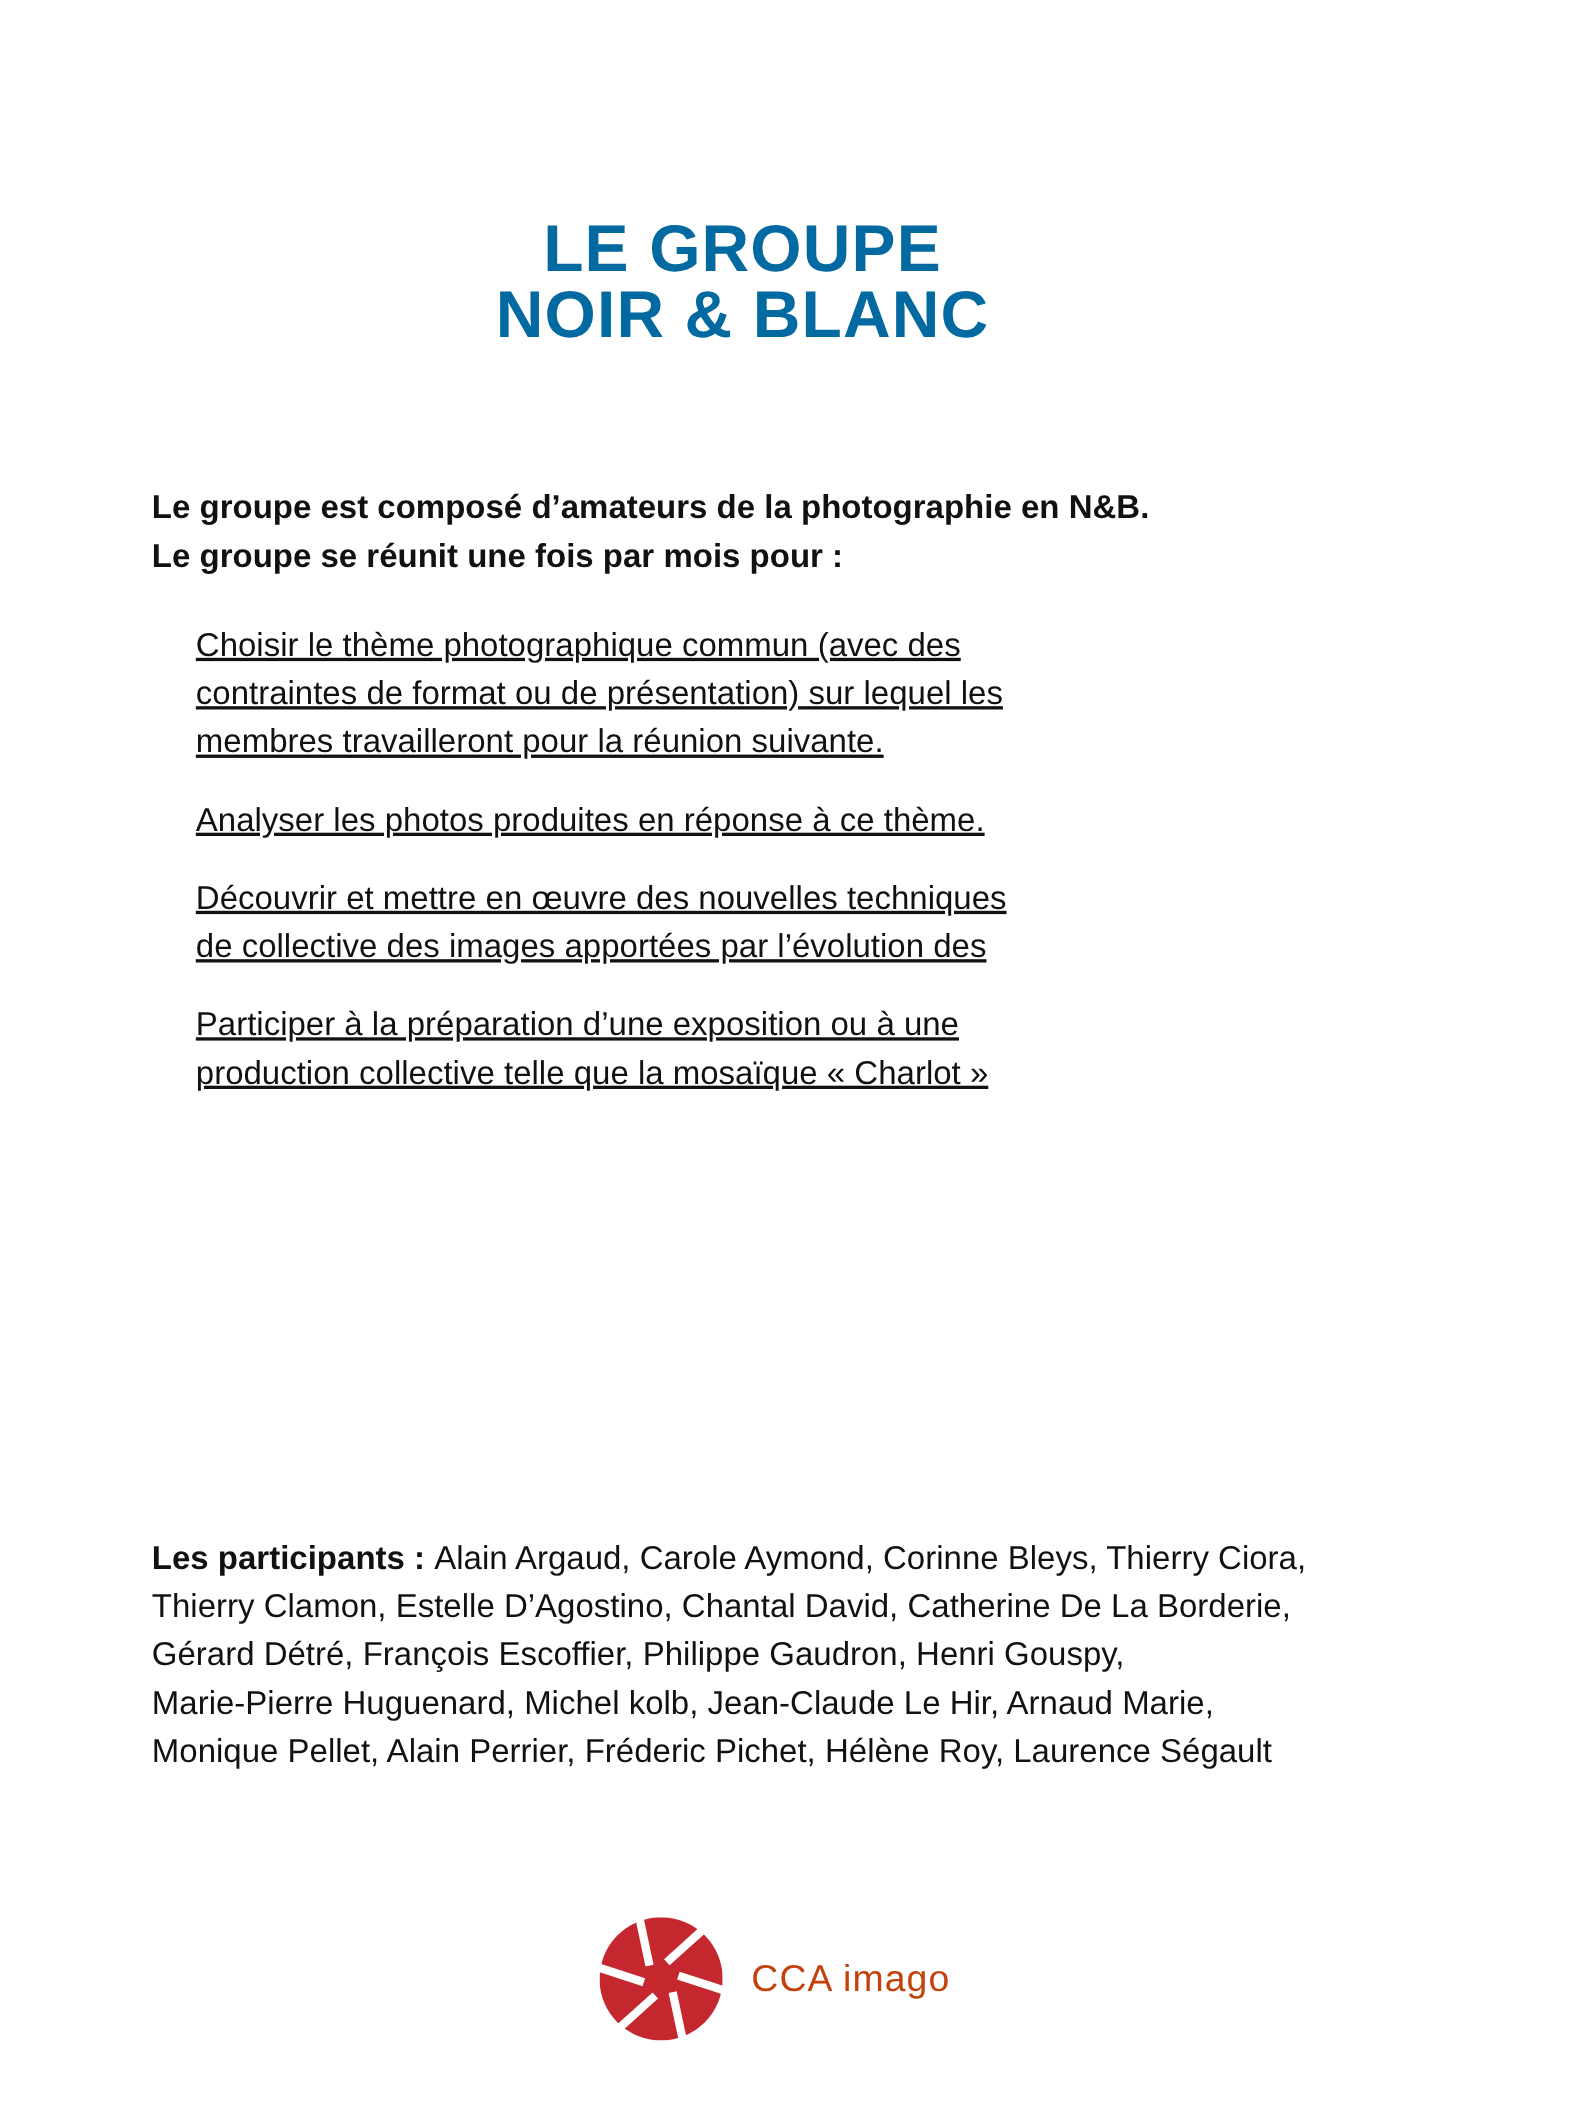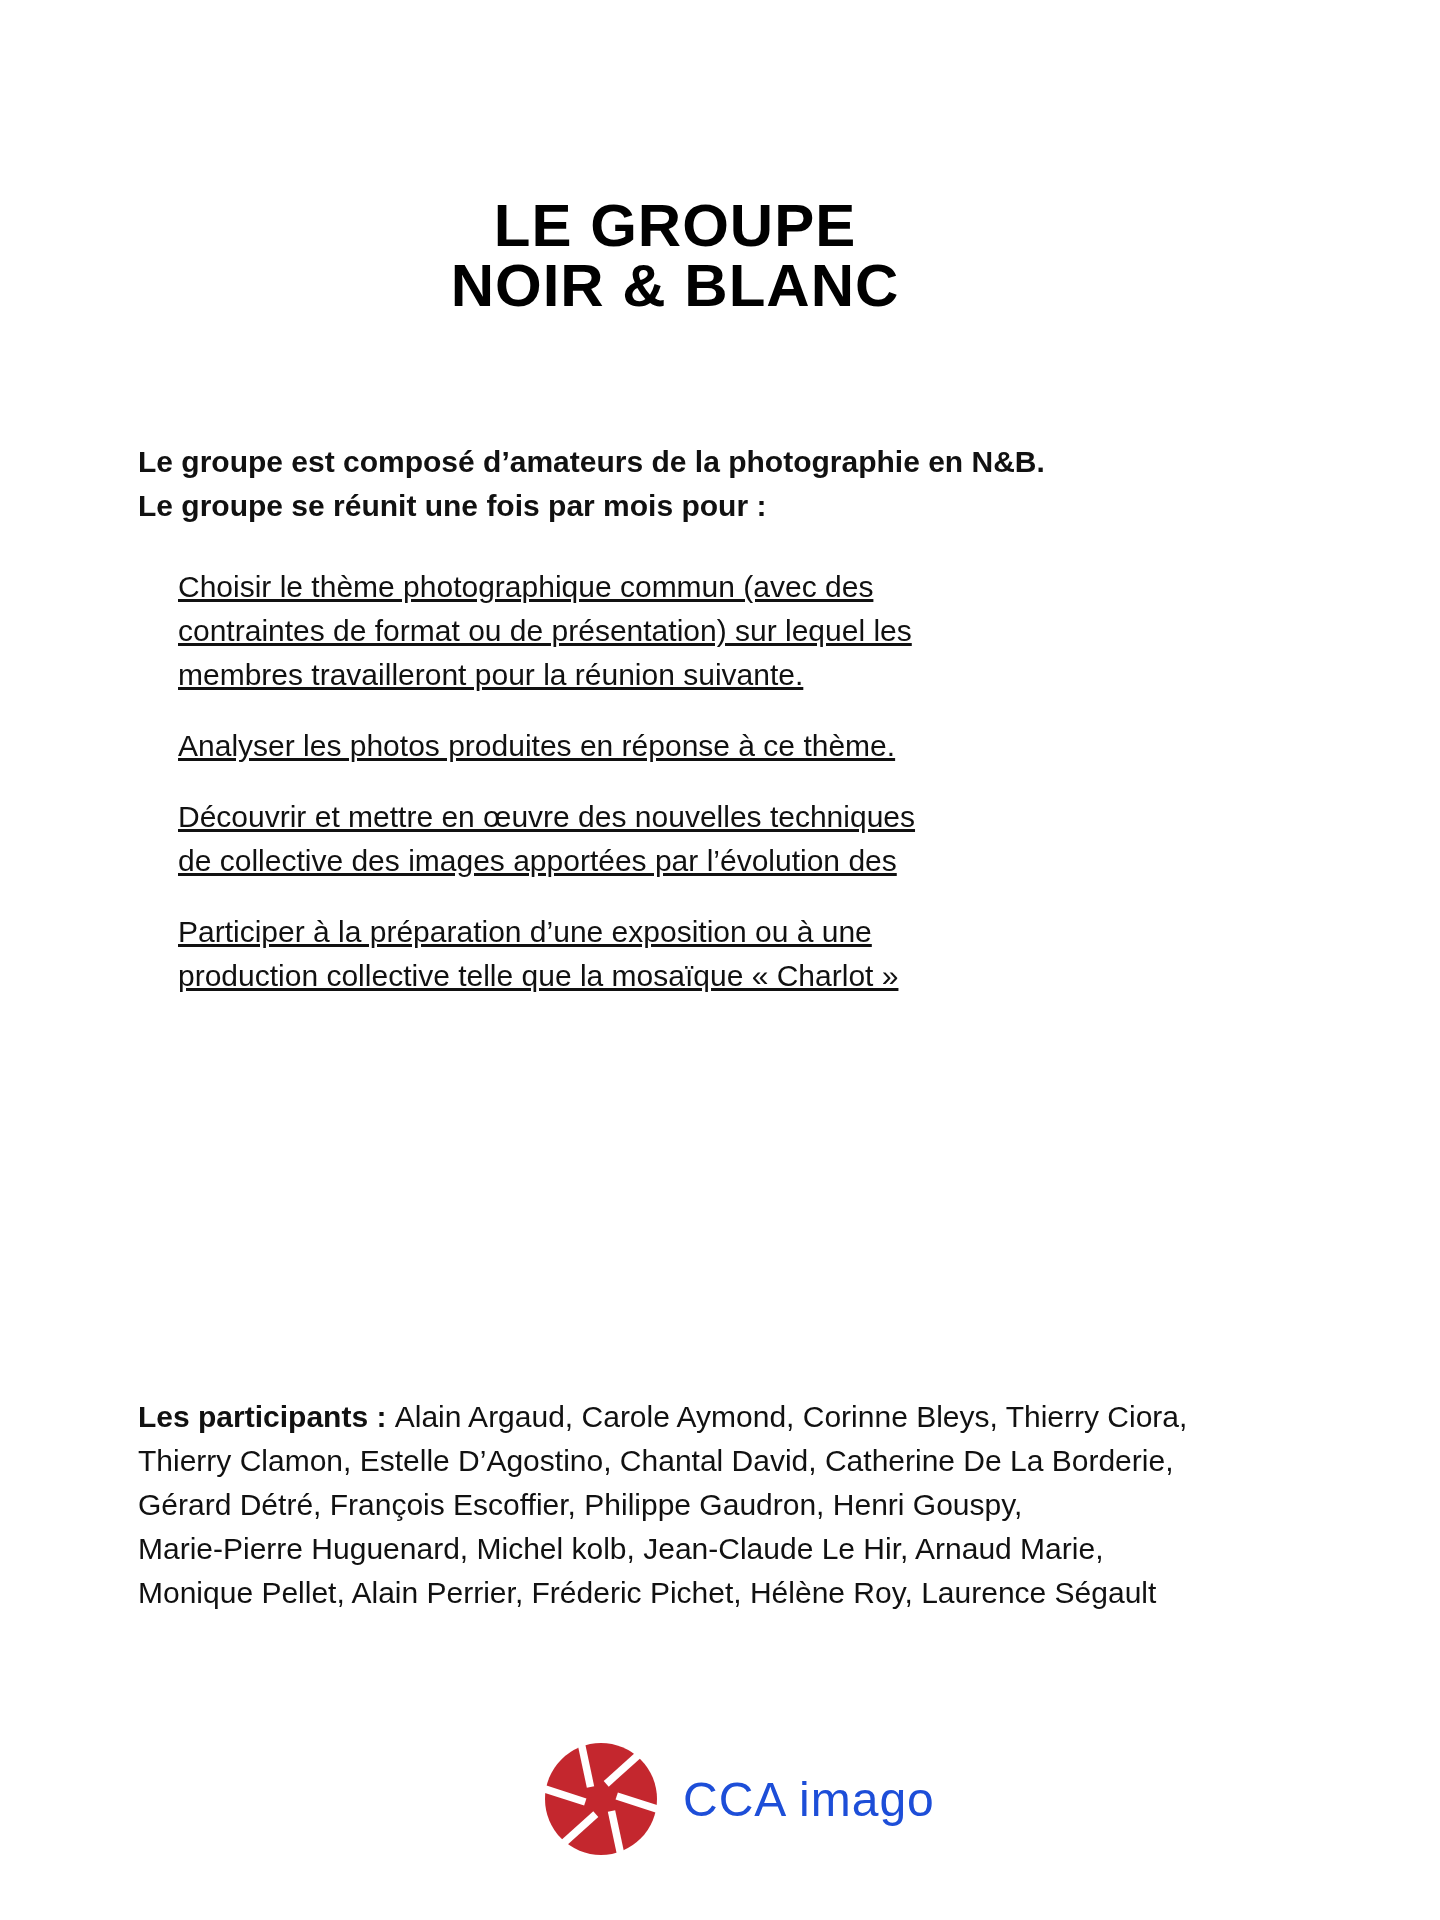--- a/index.html
+++ b/index.html
@@ -20,21 +20,21 @@
   .title-block {
     position: absolute;
     top: 196px;
     left: 0;
     width: 1350px;
     text-align: center;
     font-weight: 800;
     font-size: 60px;
     line-height: 60px;
     letter-spacing: 1px;
-    color: #000000;
+    color: #0369a1;
   }
   .title-line { white-space: nowrap; }
 
   .intro-block {
     position: absolute;
     left: 138px;
     top: 440px;
     font-size: 30px;
     line-height: 44px;
     font-weight: bold;
@@ -69,23 +69,23 @@
     display: flex;
     align-items: center;
     gap: 26px;
   }
   .logo-icon {
     width: 112px;
     height: 112px;
     flex: 0 0 auto;
   }
   .logo-text {
-    font-size: 48px;
+    font-size: 34px;
     letter-spacing: 1px;
-    color: #1d4ed8;
+    color: #c2410c;
     white-space: nowrap;
     font-weight: 400;
   }
 </style>
 </head>
 <body>
 
 <div class="page">
 
   <div class="title-block">

